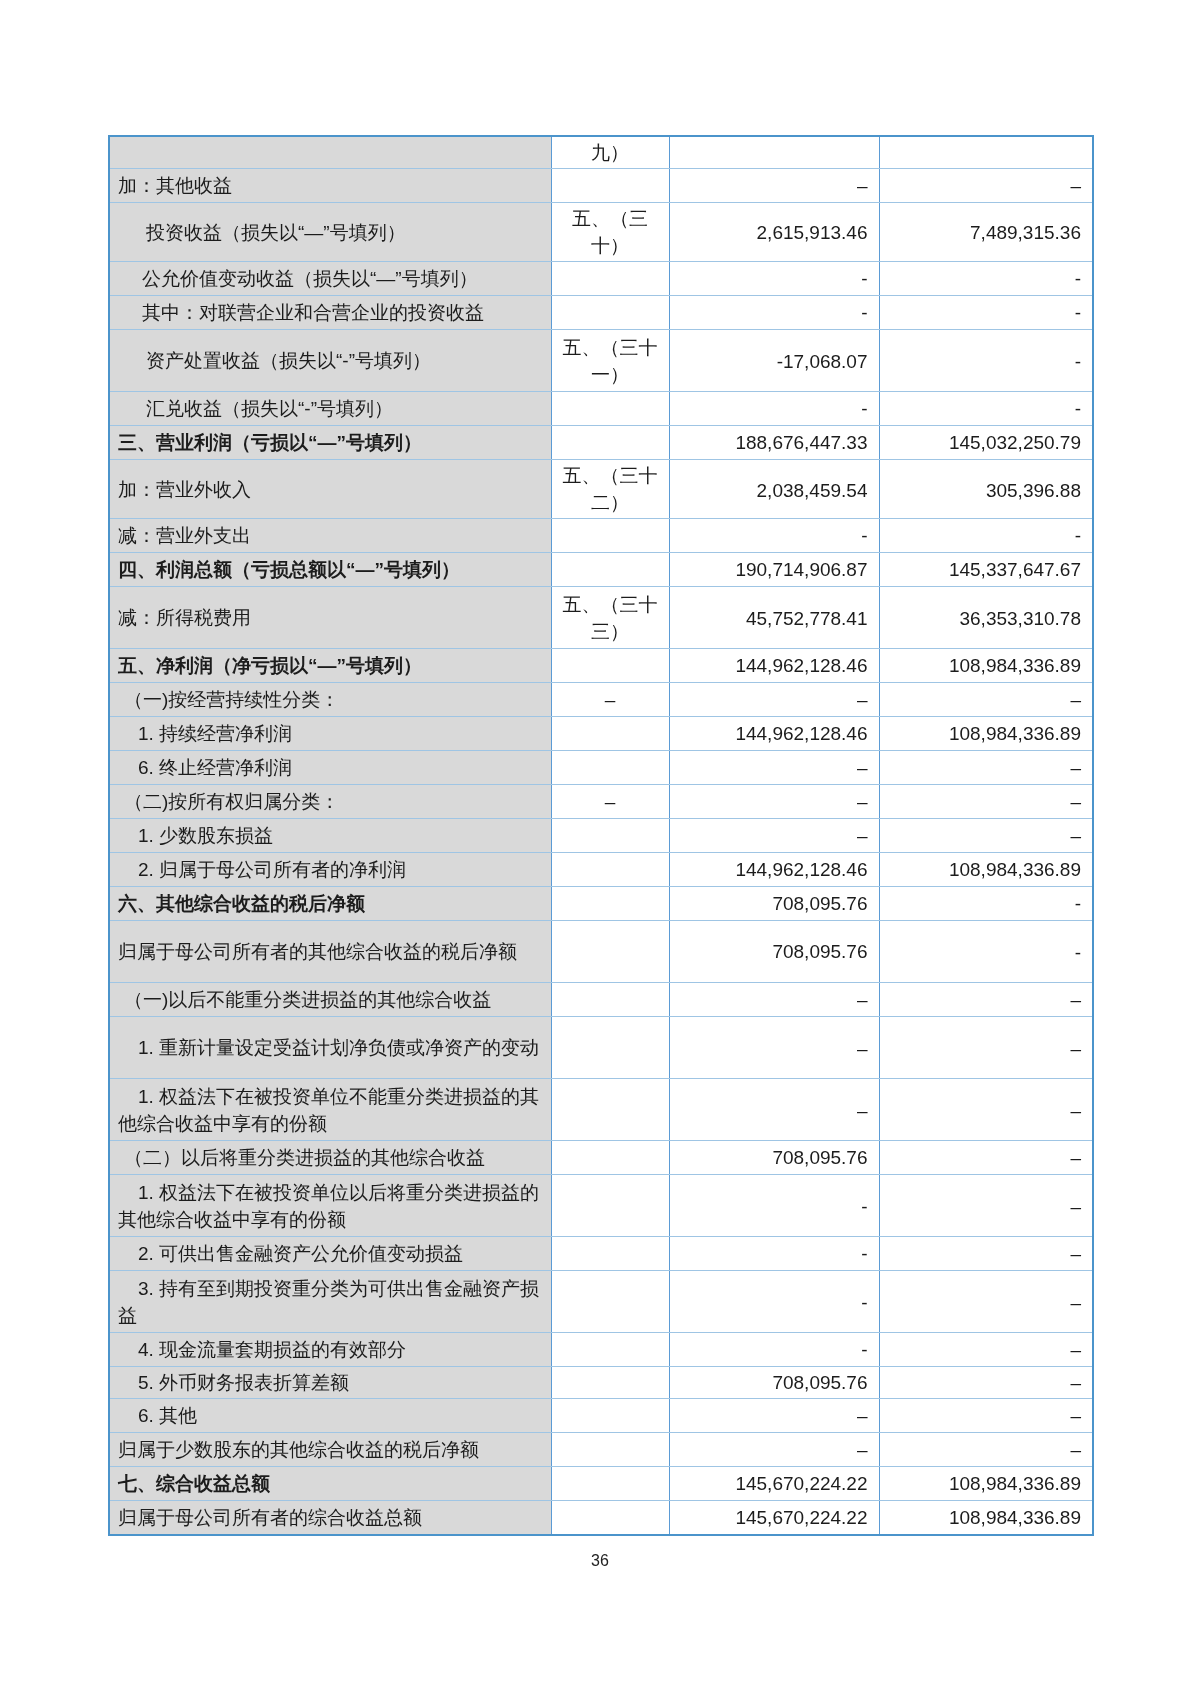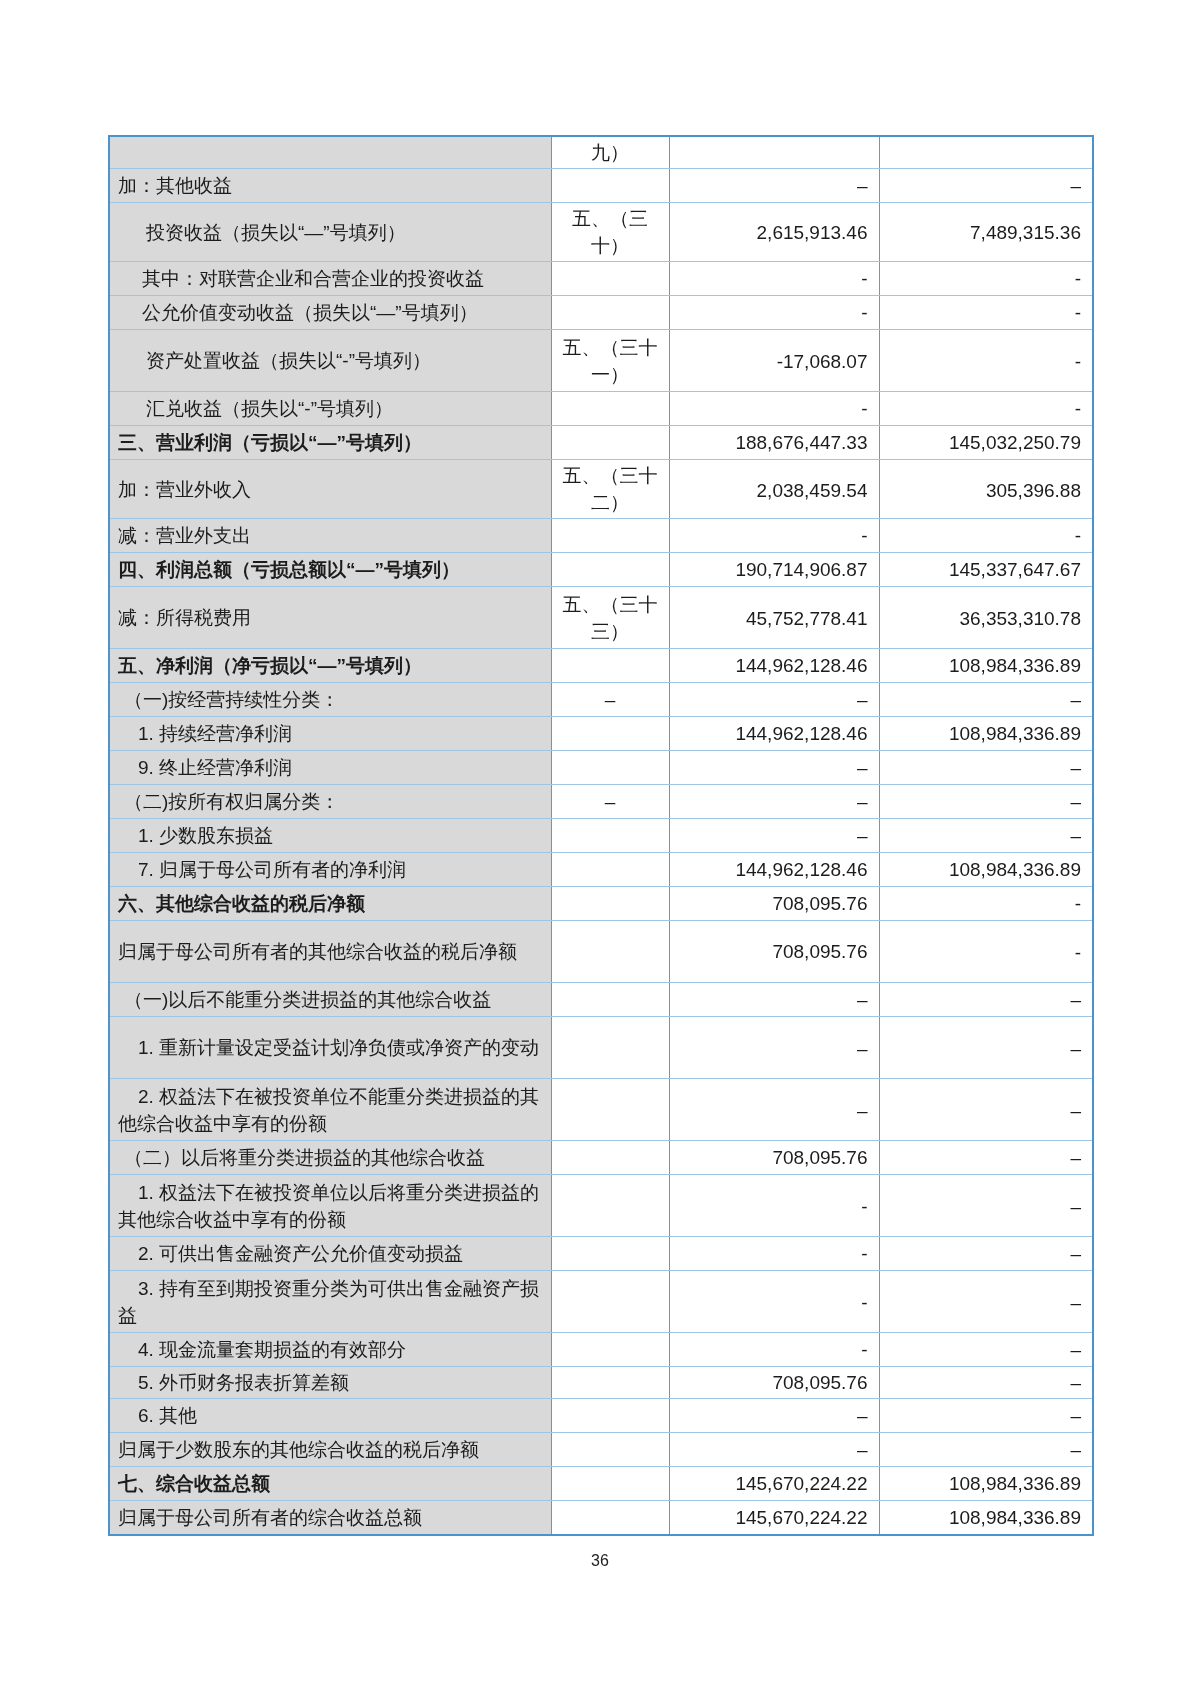--- a/index.html
+++ b/index.html
@@ -99,27 +99,27 @@
           <td class="c-num">–</td>
           <td class="c-num">–</td>
         </tr>
         <tr style="height: 34px;">
           <td class="c-label" style="text-indent: 28px;">投资收益（损失以“—”号填列）</td>
           <td class="c-note">五、（三十）</td>
           <td class="c-num">2,615,913.46</td>
           <td class="c-num">7,489,315.36</td>
         </tr>
         <tr style="height: 34px;">
+          <td class="c-label" style="text-indent: 24px;">公允价值变动收益（损失以“—”号填列）</td>
+          <td class="c-note"></td>
+          <td class="c-num">-</td>
+          <td class="c-num">-</td>
+        </tr>
+        <tr style="height: 34px;">
           <td class="c-label" style="text-indent: 24px;">其中：对联营企业和合营企业的投资收益</td>
-          <td class="c-note"></td>
-          <td class="c-num">-</td>
-          <td class="c-num">-</td>
-        </tr>
-        <tr style="height: 34px;">
-          <td class="c-label" style="text-indent: 24px;">公允价值变动收益（损失以“—”号填列）</td>
           <td class="c-note"></td>
           <td class="c-num">-</td>
           <td class="c-num">-</td>
         </tr>
         <tr style="height: 62px;">
           <td class="c-label" style="text-indent: 28px; margin-left: 16px;">资产处置收益（损失以“-”号填列）</td>
           <td class="c-note">五、（三十一）</td>
           <td class="c-num vtop">-17,068.07</td>
           <td class="c-num vtop">-</td>
         </tr>
@@ -171,39 +171,39 @@
           <td class="c-num">–</td>
           <td class="c-num">–</td>
         </tr>
         <tr style="height: 34px;">
           <td class="c-label" style="text-indent: 20px;">1. 持续经营净利润</td>
           <td class="c-note"></td>
           <td class="c-num">144,962,128.46</td>
           <td class="c-num">108,984,336.89</td>
         </tr>
         <tr style="height: 34px;">
-          <td class="c-label" style="text-indent: 20px;">9. 终止经营净利润</td>
+          <td class="c-label" style="text-indent: 20px;">6. 终止经营净利润</td>
           <td class="c-note"></td>
           <td class="c-num">–</td>
           <td class="c-num">–</td>
         </tr>
         <tr style="height: 34px;">
           <td class="c-label" style="text-indent: 6px;">（二)按所有权归属分类：</td>
           <td class="c-note">–</td>
           <td class="c-num">–</td>
           <td class="c-num">–</td>
         </tr>
         <tr style="height: 34px;">
           <td class="c-label" style="text-indent: 20px;">1. 少数股东损益</td>
           <td class="c-note"></td>
           <td class="c-num">–</td>
           <td class="c-num">–</td>
         </tr>
         <tr style="height: 34px;">
-          <td class="c-label" style="text-indent: 20px;">7. 归属于母公司所有者的净利润</td>
+          <td class="c-label" style="text-indent: 20px;">2. 归属于母公司所有者的净利润</td>
           <td class="c-note"></td>
           <td class="c-num">144,962,128.46</td>
           <td class="c-num">108,984,336.89</td>
         </tr>
         <tr class="bold" style="height: 34px;">
           <td class="c-label" style="text-indent: 0px;">六、其他综合收益的税后净额</td>
           <td class="c-note"></td>
           <td class="c-num">708,095.76</td>
           <td class="c-num">-</td>
         </tr>
@@ -219,21 +219,21 @@
           <td class="c-num">–</td>
           <td class="c-num">–</td>
         </tr>
         <tr style="height: 62px;">
           <td class="c-label" style="text-indent: 20px;">1. 重新计量设定受益计划净负债或净资产的变动</td>
           <td class="c-note"></td>
           <td class="c-num vtop">–</td>
           <td class="c-num vtop">–</td>
         </tr>
         <tr style="height: 62px;">
-          <td class="c-label" style="text-indent: 20px;">2. 权益法下在被投资单位不能重分类进损益的其他综合收益中享有的份额</td>
+          <td class="c-label" style="text-indent: 20px;">1. 权益法下在被投资单位不能重分类进损益的其他综合收益中享有的份额</td>
           <td class="c-note"></td>
           <td class="c-num vtop">–</td>
           <td class="c-num vtop">–</td>
         </tr>
         <tr style="height: 34px;">
           <td class="c-label" style="text-indent: 6px;">（二）以后将重分类进损益的其他综合收益</td>
           <td class="c-note"></td>
           <td class="c-num">708,095.76</td>
           <td class="c-num">–</td>
         </tr>

